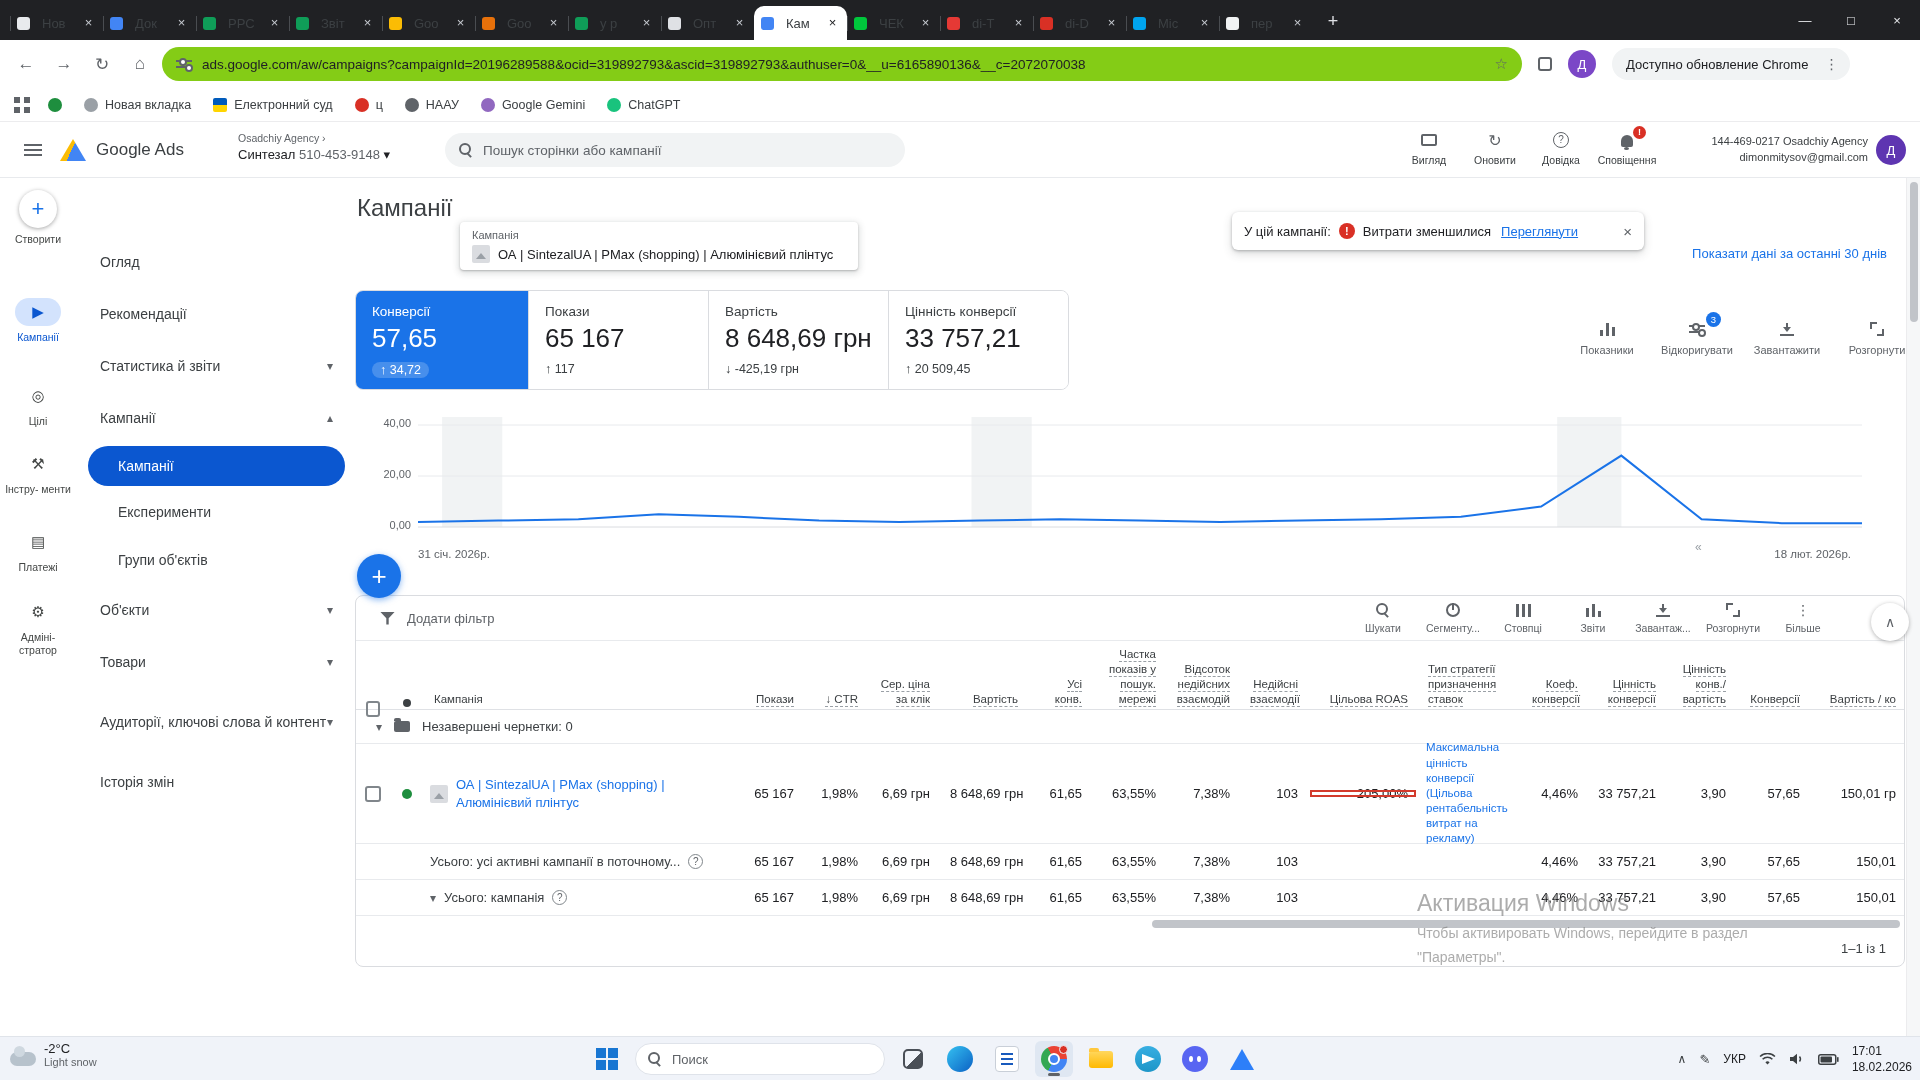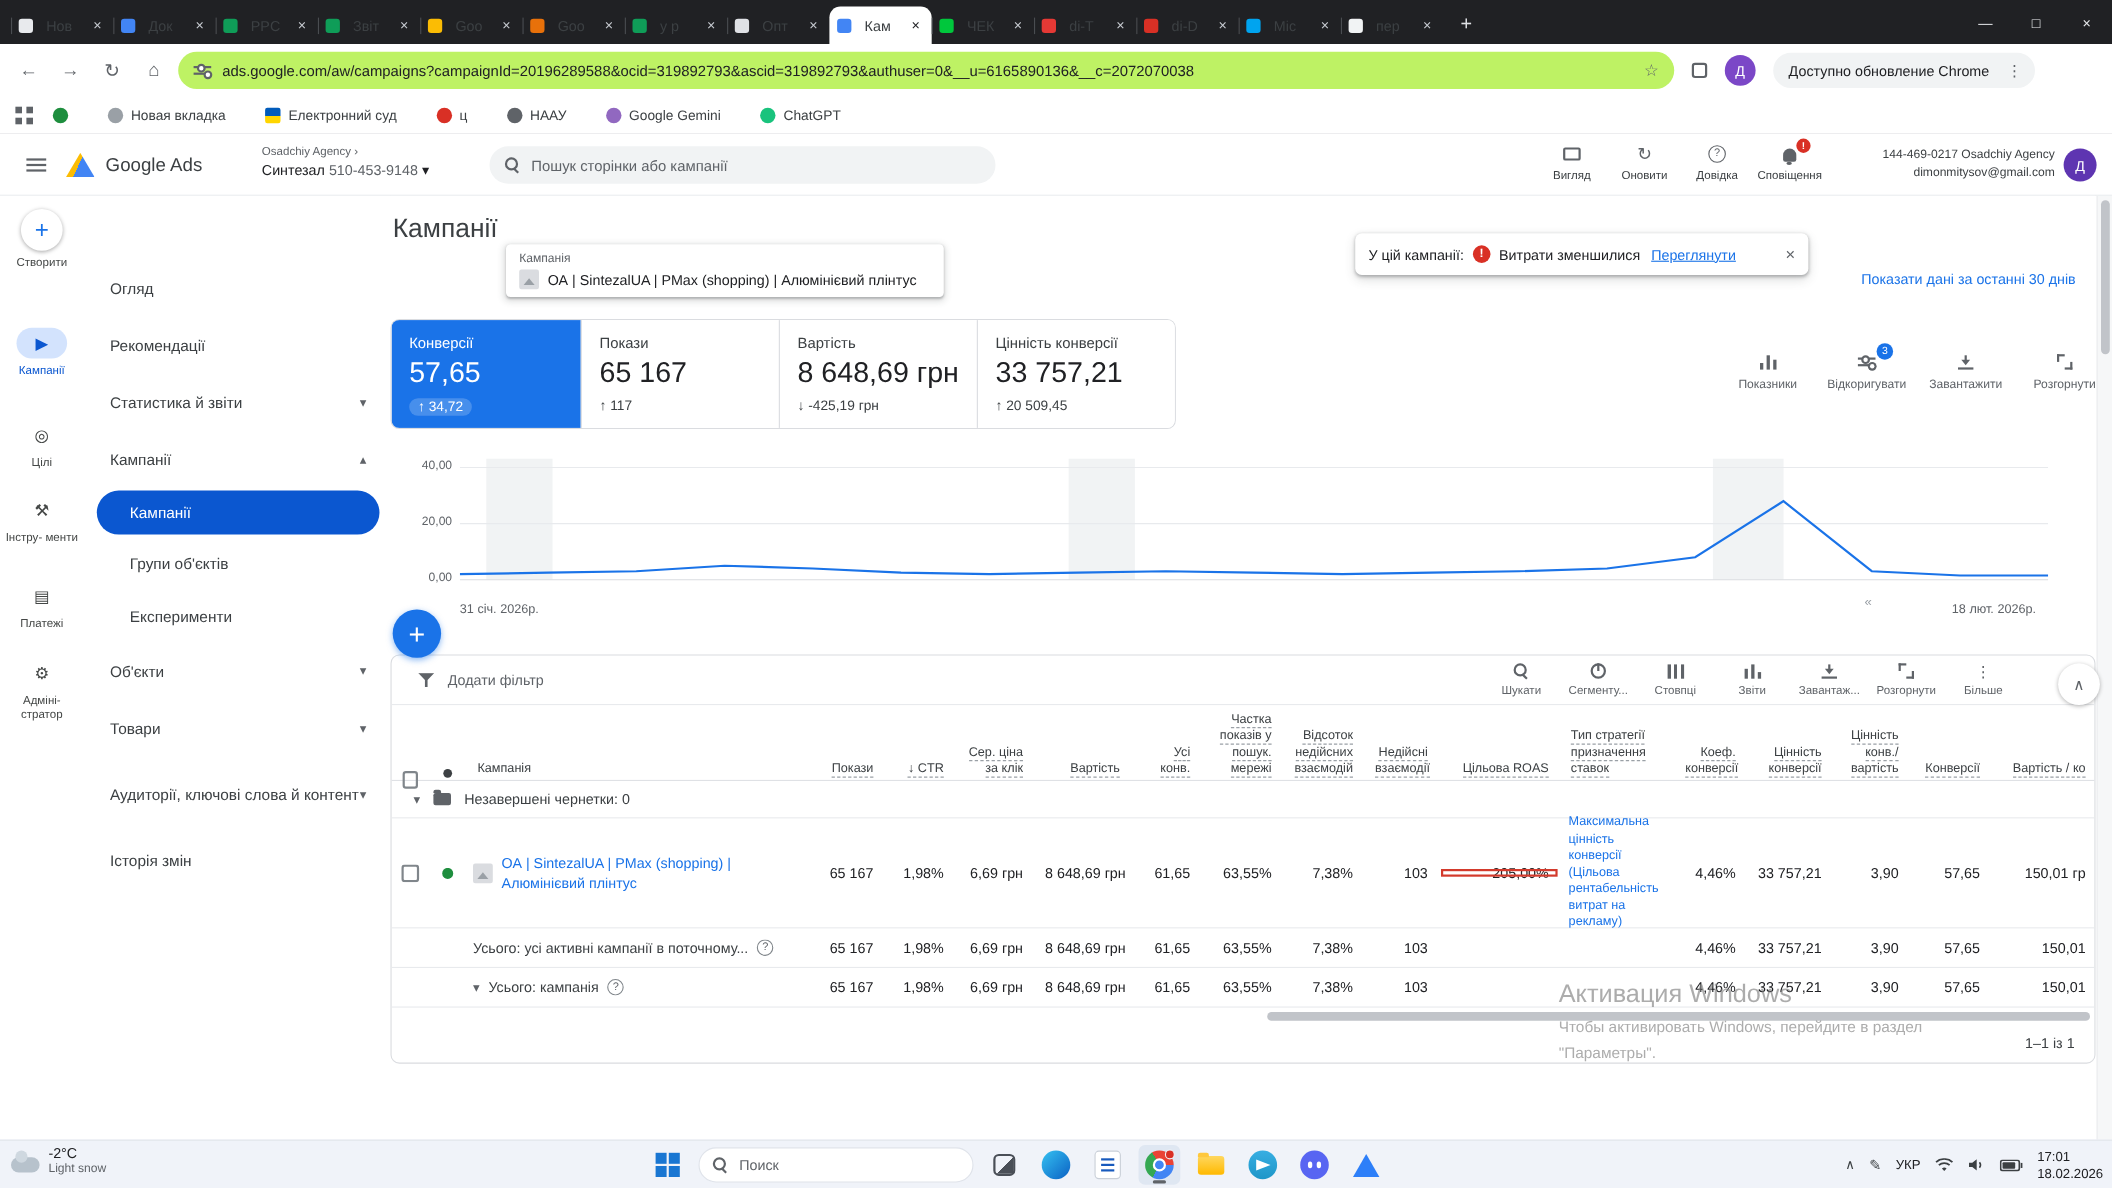--- a/index.html
+++ b/index.html
@@ -15,35 +15,35 @@
 .fav{width:13px;height:13px;border-radius:3px;flex:none}
 .tlabel{flex:1;overflow:hidden;white-space:nowrap}
 .tclose{flex:none;width:15px;height:15px;line-height:14px;text-align:center;font-size:13px;border-radius:50%}
 .newtab{width:26px;height:26px;margin:0 0 5px 8px;color:#dfe1e5;font-size:18px;line-height:25px;text-align:center;border-radius:50%}
 .wincontrols{margin-left:auto;display:flex;height:40px}
 .wincontrols>span{width:46px;display:flex;align-items:center;justify-content:center;color:#e8eaed;font-size:13px}
 
 
 .toolbar{position:absolute;top:40px;left:0;width:1920px;height:48px;background:#fff;display:flex;align-items:center;padding:0 10px;gap:6px}
 .navbtn{width:32px;height:32px;border-radius:50%;display:flex;align-items:center;justify-content:center;font-size:17px;color:#5f6368;flex:none}
-.omnibox{width:1360px;height:34px;background:#bef264;border-radius:17px;display:flex;align-items:center;padding:0 14px;gap:10px;color:#202124;font-size:13.5px}
+.omnibox{width:1360px;height:34px;background:#84cc16;border-radius:17px;display:flex;align-items:center;padding:0 14px;gap:10px;color:#202124;font-size:13.5px}
 .url{flex:1;white-space:nowrap;overflow:hidden;color:#202124}
 .star{color:#5f6368;font-size:15px}
 .i-adjust{width:16px;height:12px;position:relative;color:#5f6368;flex:none}
 .i-adjust::before{content:"";position:absolute;left:0;right:0;top:2px;height:2px;background:currentColor;box-shadow:0 6px 0 currentColor}
 .i-adjust::after{content:"";position:absolute;top:0;left:3px;width:4px;height:4px;border-radius:50%;background:#fff;border:2px solid currentColor;box-shadow:6px 6px 0 -2px #fff,6px 6px 0 0 currentColor}
 .i-ext{width:14px;height:14px;border:2px solid #5f6368;border-radius:3px;margin-left:10px}
 .chrome-avatar{width:28px;height:28px;border-radius:50%;background:#7b47c7;color:#fff;font-size:13px;display:flex;align-items:center;justify-content:center;margin:0 10px;flex:none}
 .update-chip{height:32px;background:#f1f3f4;border-radius:16px;display:flex;align-items:center;padding:0 4px 0 14px;font-size:13px;color:#202124;gap:8px;white-space:nowrap}
 .update-chip .morev{color:#5f6368;padding:0 8px;font-size:14px}
 
 
 .bookmarksbar{position:absolute;top:88px;left:0;width:1920px;height:34px;background:#fff;border-bottom:1px solid #ececee;display:flex;align-items:center;padding:0 14px;gap:22px;font-size:12.5px;color:#3c4043}
 .grid-ico{width:6px;height:6px;background:#5f6368;box-shadow:10px 0 0 #5f6368,0 10px 0 #5f6368,10px 10px 0 #5f6368;margin-right:6px;margin-bottom:10px}
-#bm-items{display:flex;gap:36px;align-items:flex-start}
+#bm-items{display:flex;gap:22px;align-items:flex-start}
 .bm{display:flex;align-items:center;gap:7px}
 .bmic{width:14px;height:14px;border-radius:50%;flex:none}
 .bmic.uaflag{background:linear-gradient(#005bbb 0 50%,#ffd500 50% 100%);border-radius:2px}
 
 
 .adshdr{position:absolute;top:122px;left:0;width:1920px;height:56px;background:#fff;border-bottom:1px solid #e8eaed}
 .burger{position:absolute;left:24px;top:22px;width:18px;height:2px;background:#5f6368;box-shadow:0 5px 0 #5f6368,0 10px 0 #5f6368}
 .ads-logo{position:absolute;left:60px;top:17px;width:26px;height:22px;clip-path:polygon(50% 0,100% 100%,0 100%);background:linear-gradient(115deg,#fbbc04 46%,#4285f4 46%)}
 .ads-logo-text{position:absolute;left:96px;top:18px;font-size:17px;color:#3c4043}
 .acct{position:absolute;left:238px;top:10px}
@@ -435,24 +435,24 @@
         <span class="nav-chev">▾</span>
       </div>
       <div class="nav-item">
         <span class="nav-label">Кампанії</span>
         <span class="nav-chev">▴</span>
       </div>
       <div class="nav-sub sel">
         <span>Кампанії</span>
       </div>
       <div class="nav-sub">
+        <span>Експерименти</span>
+      </div>
+      <div class="nav-sub">
         <span>Групи об'єктів</span>
-      </div>
-      <div class="nav-sub">
-        <span>Експерименти</span>
       </div>
       <div class="nav-item">
         <span class="nav-label">Об'єкти</span>
         <span class="nav-chev">▾</span>
       </div>
       <div class="nav-item">
         <span class="nav-label">Товари</span>
         <span class="nav-chev">▾</span>
       </div>
       <div class="nav-item tall">

